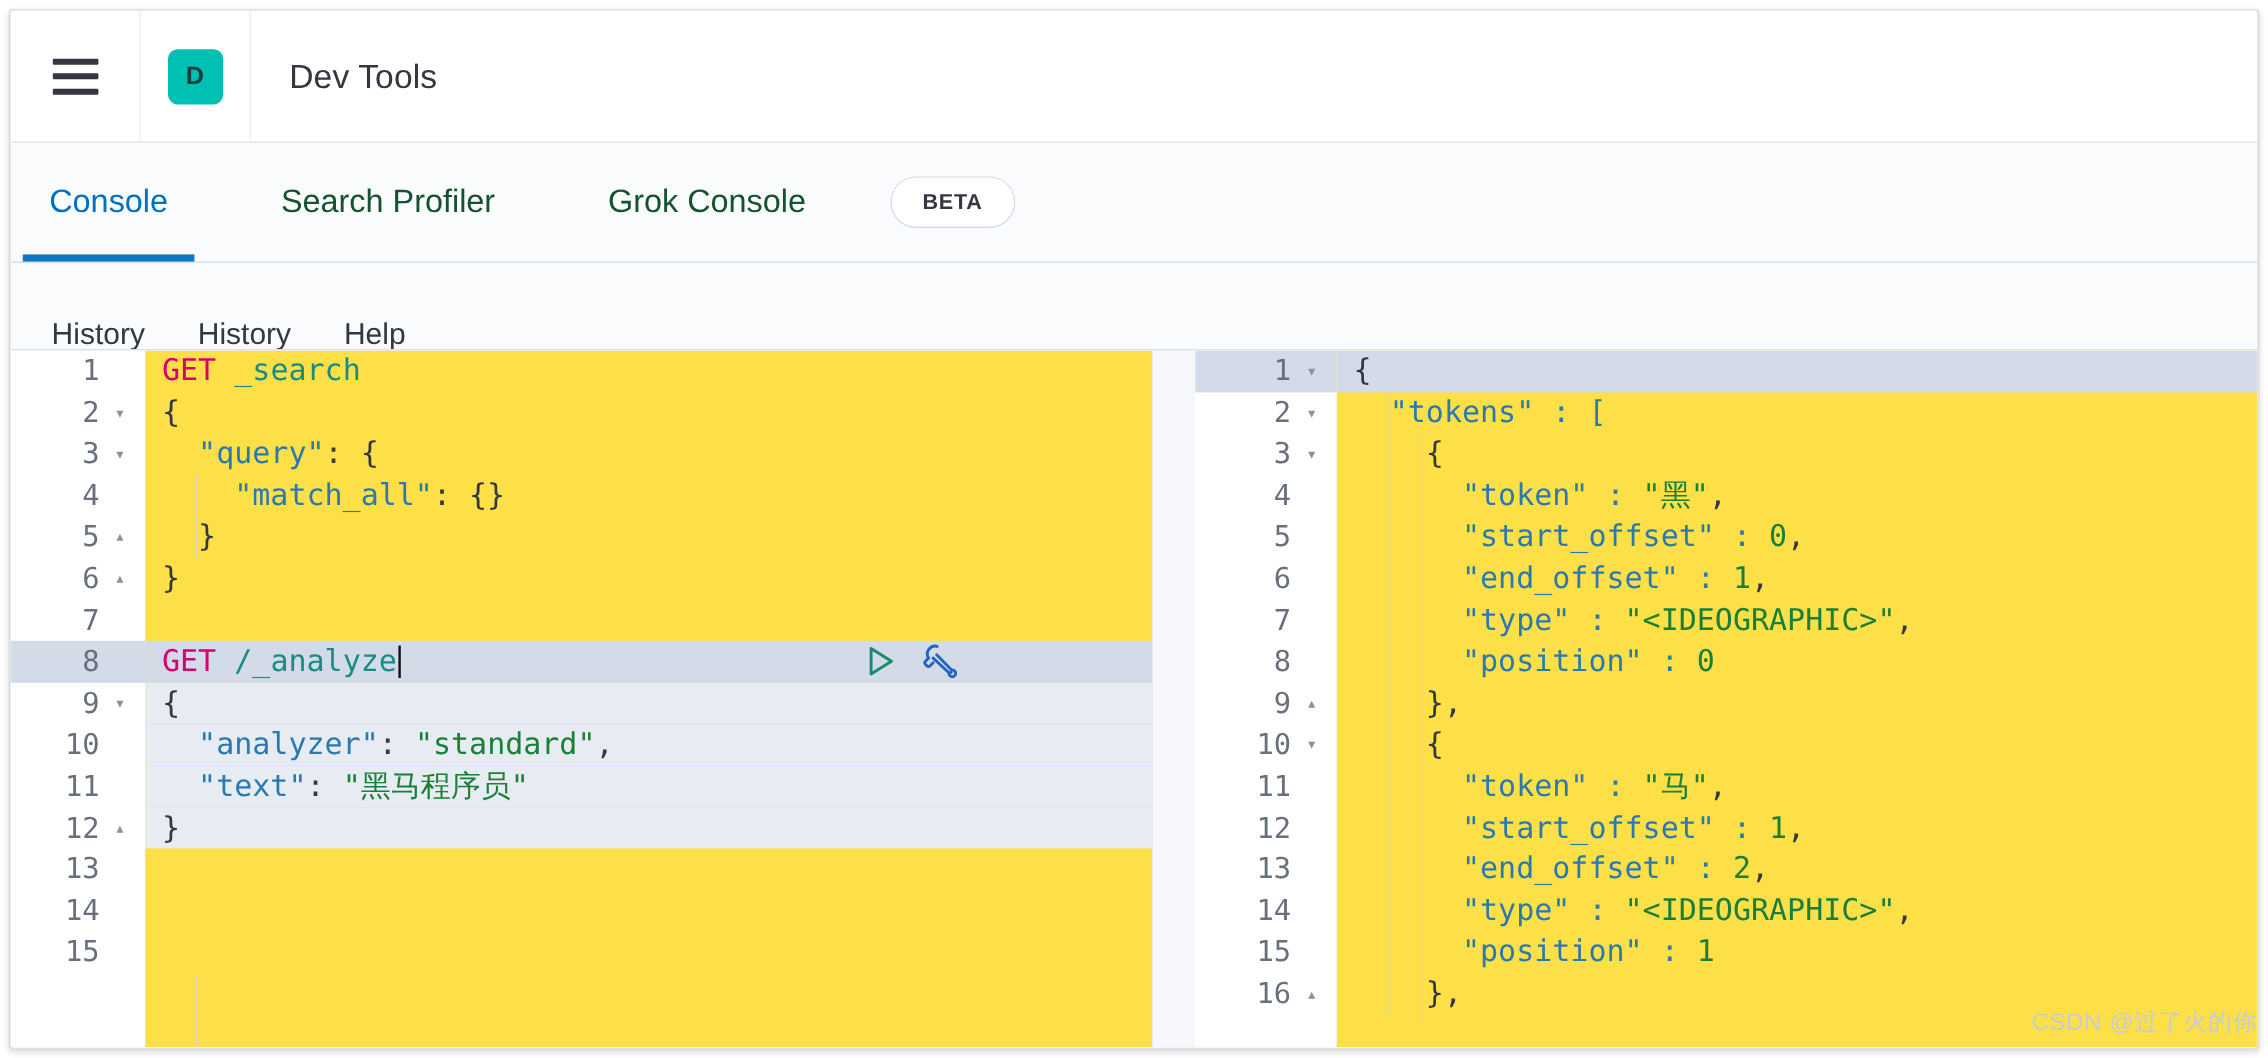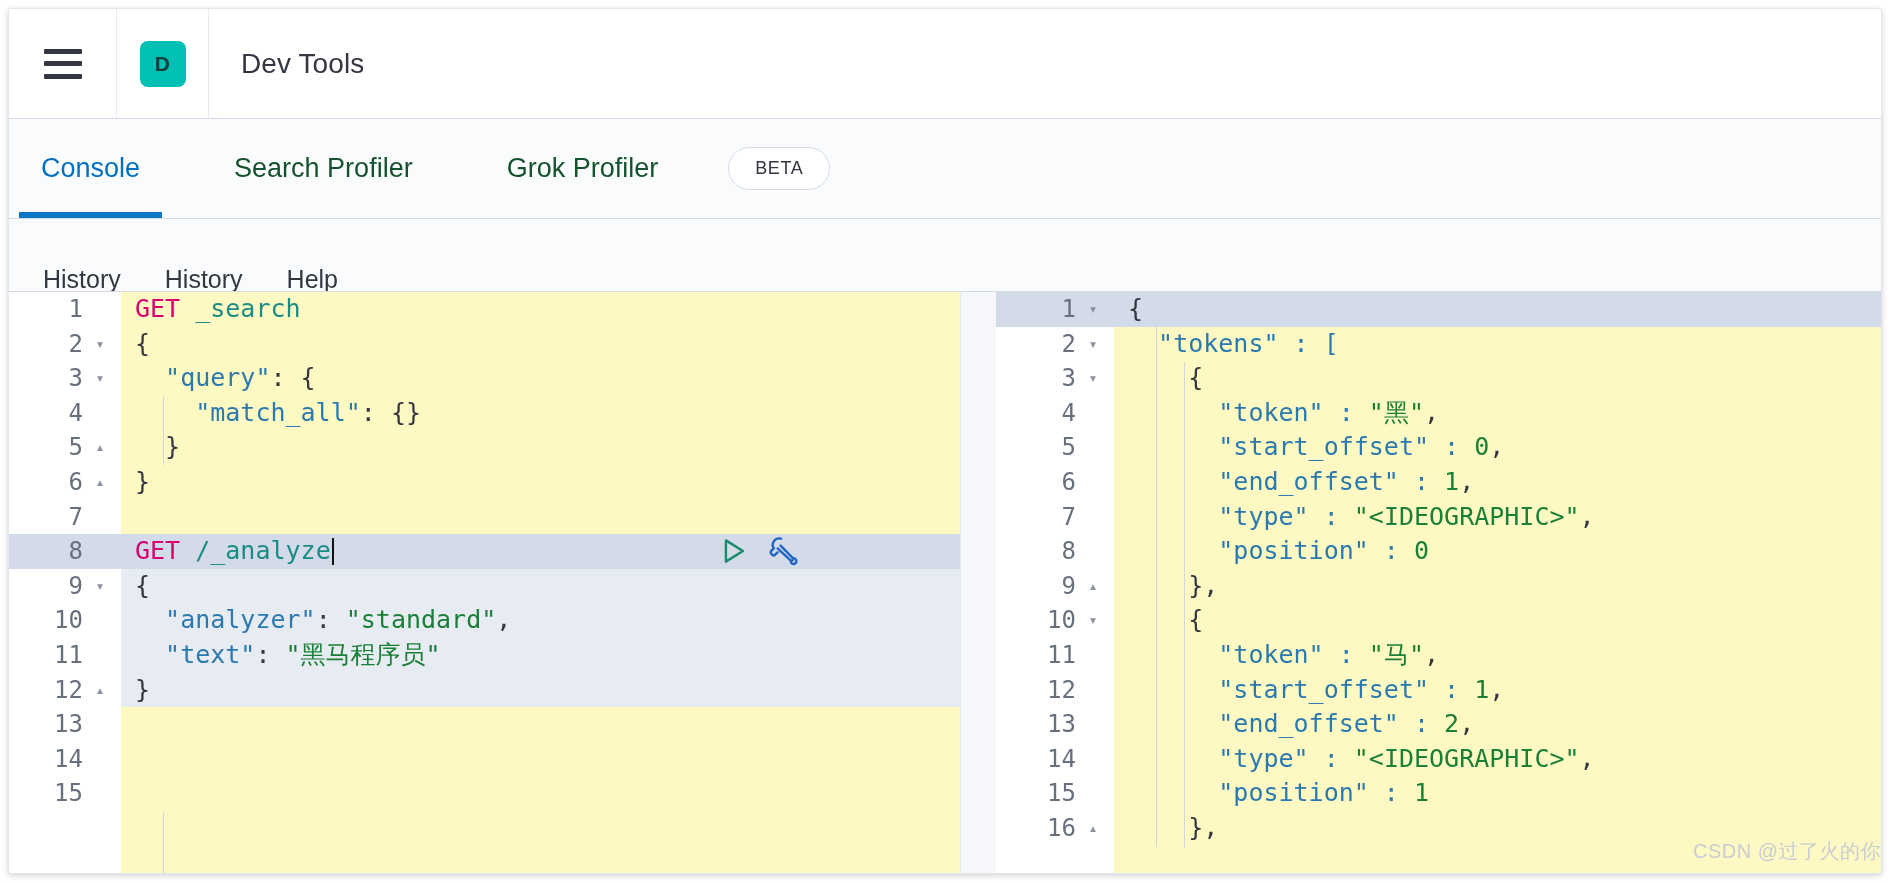--- a/index.html
+++ b/index.html
@@ -121,21 +121,21 @@
     height: 6px;
     background: #0c77c4;
   }
   .beta-badge {
     margin-left: -24px;
     border: 1px solid #d3dae6;
     border-radius: 22px;
     background: #ffffff;
     color: #343741;
     font-size: 18px;
-    font-weight: normal;
+    font-weight: bold;
     letter-spacing: 0.6px;
     padding: 10px 26px;
     white-space: nowrap;
   }
 
   
   .sub-bar {
     height: 72px;
     min-height: 72px;
     background: #fafbfd;
@@ -176,21 +176,21 @@
     width: 112px;
     min-width: 112px;
     background: #ffffff;
     position: relative;
   }
   .pane-right .gutter { width: 118px; min-width: 118px; }
 
   .code {
     flex: 1;
     position: relative;
-    background: #fef9c3;
+    background: #fde047;
     overflow: hidden;
   }
 
   
   .lrow {
     height: 34.6px;
     display: flex;
     align-items: center;
     position: relative;
     font-family: "DejaVu Sans Mono", "Liberation Mono", monospace;
@@ -290,21 +290,21 @@
       <div class="logo-badge">D</div>
     </div>
     <div class="hdr-cell">
       <div class="app-title">Dev Tools</div>
     </div>
   </div>
 
   <div class="tab-bar">
     <div class="tab active">Console</div>
     <div class="tab">Search Profiler</div>
-    <div class="tab">Grok Profiler</div>
+    <div class="tab">Grok Console</div>
     <div class="beta-badge">BETA</div>
   </div>
 
   <div class="sub-bar">
     <div class="sub-link">History</div>
     <div class="sub-link">History</div>
     <div class="sub-link">Help</div>
   </div>
 
   <div class="editor-area">

